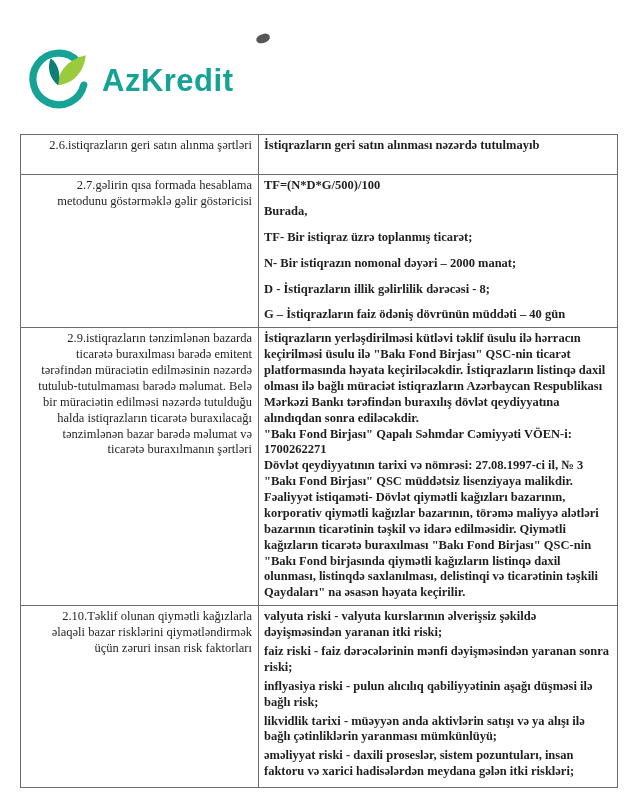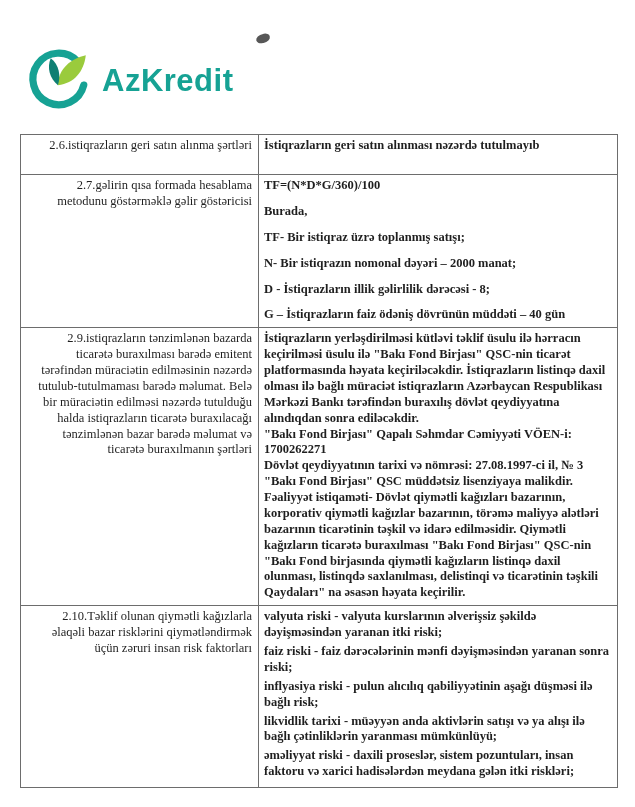--- a/index.html
+++ b/index.html
@@ -74,23 +74,23 @@
       <td class="cell-right">
         <p>İstiqrazların geri satın alınması nəzərdə tutulmayıb</p>
       </td>
     </tr>
 
     <tr class="r2 row-spaced">
       <td class="cell-left">
         <span class="num">2.7.</span><span>gəlirin qısa formada hesablama metodunu göstərməklə gəlir göstəricisi</span>
       </td>
       <td class="cell-right">
-        <p>TF=(N*D*G/360)/100</p>
+        <p>TF=(N*D*G/500)/100</p>
         <p>Burada,</p>
-        <p>TF- Bir istiqraz üzrə toplanmış satışı;</p>
+        <p>TF- Bir istiqraz üzrə toplanmış ticarət;</p>
         <p>N- Bir istiqrazın nomonal dəyəri – 2000 manat;</p>
         <p>D - İstiqrazların illik gəlirlilik dərəcəsi - 8;</p>
         <p>G – İstiqrazların faiz ödəniş dövrünün müddəti – 40 gün</p>
       </td>
     </tr>
 
 
     <tr class="r4">
       <td class="cell-left">
         <span class="num">2.9.</span><span>istiqrazların tənzimlənən bazarda ticarətə buraxılması barədə emitent tərəfindən müraciətin edilməsinin nəzərdə tutulub-tutulmaması barədə məlumat. Belə bir müraciətin edilməsi nəzərdə tutulduğu halda istiqrazların ticarətə buraxılacağı tənzimlənən bazar barədə məlumat və ticarətə buraxılmanın şərtləri</span>

